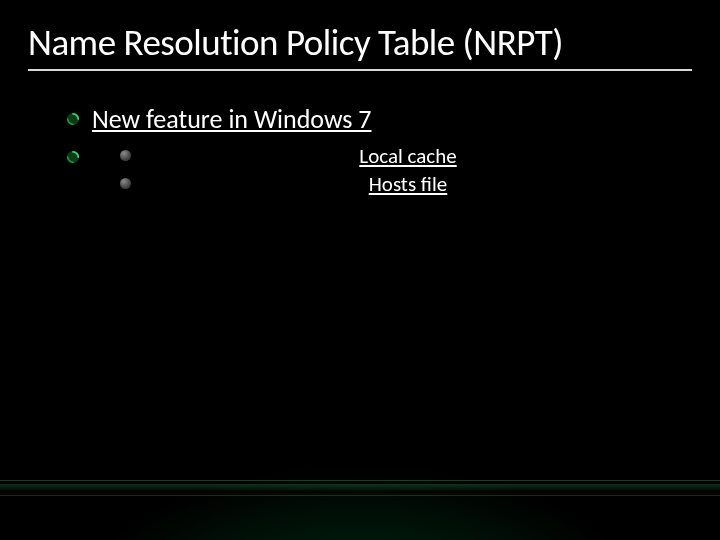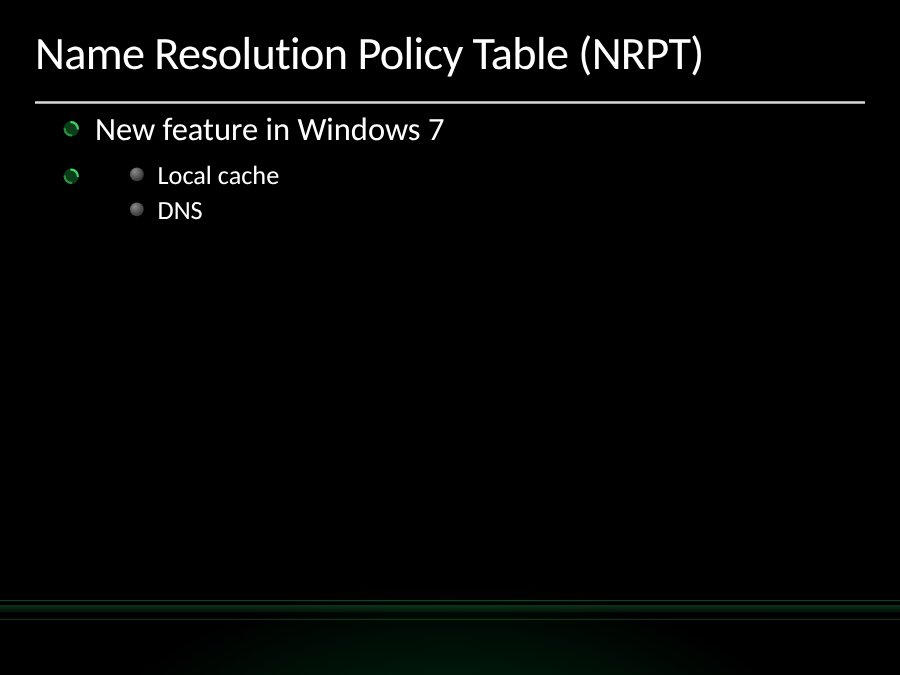--- a/index.html
+++ b/index.html
@@ -27,32 +27,33 @@
   .title{
     position:absolute;
     left:28px;
     top:20px;
     right:28px;
     font-size:37px;
     font-weight:400;
     color:#fff;
     letter-spacing:-0.5px;
     border-bottom:2px solid rgba(255,255,255,0.85);
-    padding-bottom:16px;
+    padding-bottom:4px;
   }
   .body{
     position:absolute;
     left:52px;
     top:88px;
     right:30px;
   }
   .lvl1{
     list-style:none;
-    margin:0;
+    margin:16px;
     padding:0;
+    text-decoration:underline;
   }
   .lvl1 > li{
     position:relative;
     padding-left:24px;
     font-size:26px;
     line-height:1.22;
     margin-bottom:2px;
     color:#fff;
     font-weight:400;
   }
@@ -61,20 +62,21 @@
     left:-2px;
     top:8px;
     width:14px;
     height:14px;
   }
   .b1 svg{display:block;}
   .lvl2{
     list-style:none;
     margin:6px 0 0 0;
     padding:0 0 0 28px;
+    text-align:center;
   }
   .lvl2 > li{
     position:relative;
     padding-left:22px;
     font-size:21px;
     line-height:1.35;
     color:#fff;
   }
   .lvl2 > li > .b2{
     position:absolute;
@@ -143,21 +145,21 @@
           </svg>
         </span>
 
         <ul class="lvl2">
           <li>
             <span class="b2"></span>
             <span>Local cache</span>
           </li>
           <li>
             <span class="b2"></span>
-            <span>DNS</span>
+            <span>Hosts file</span>
           </li>
         </ul>
       </li>
 
     </ul>
   </div>
 
   <div class="footer-band"></div>
 </div>
 

